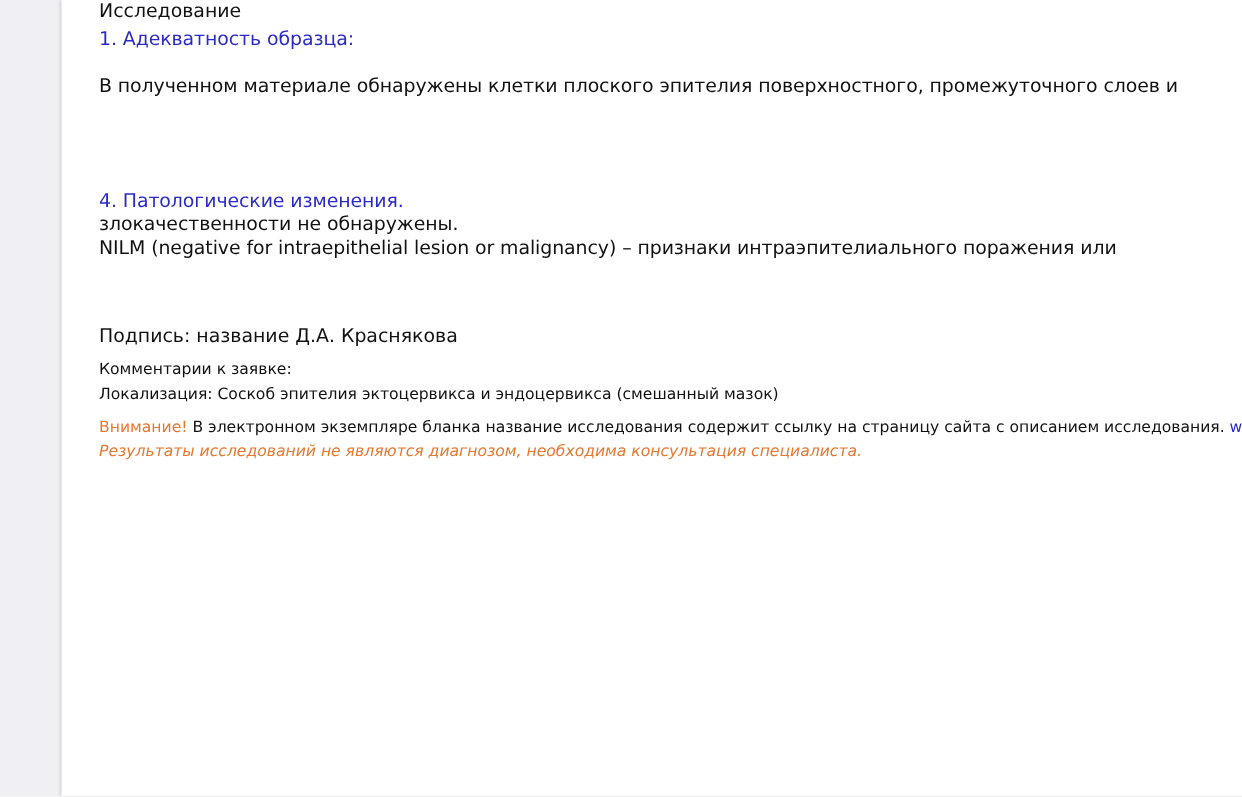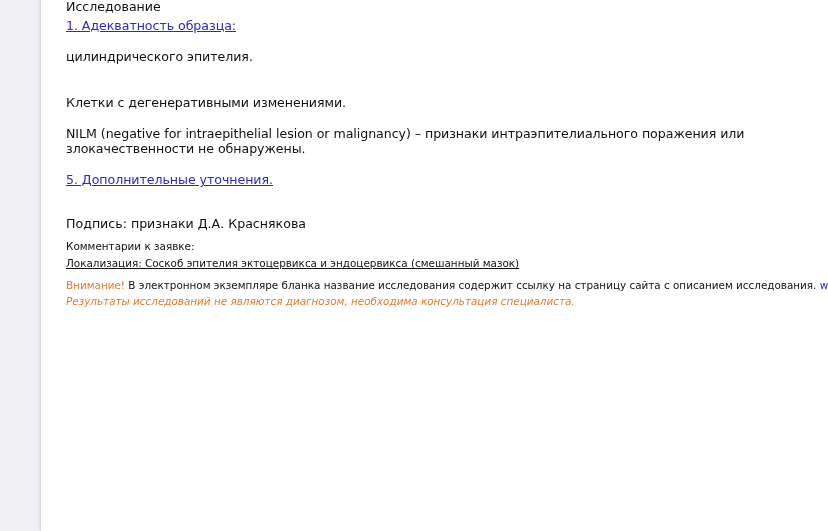--- a/index.html
+++ b/index.html
@@ -36,21 +36,21 @@
       line-height: 15.3px;
       white-space: nowrap;
       letter-spacing: -0.05px;
     }
     .title {
       position: absolute;
       top: -1px;
       font-size: 12.6px;
       line-height: 15px;
     }
-    .heading { color: #2a2ac8; text-decoration: underline; }
+    .heading { color: #2a2ac8; }
     .block {
       position: absolute;
     }
     .sig {
       position: absolute;
       top: 216px;
       font-size: 12.6px;
       line-height: 16px;
     }
     .small {
@@ -67,40 +67,39 @@
 <div class="page">
   <div class="content">
 
     <div class="title">Исследование</div>
 
     <div class="block" style="top:18px;">
       <div class="line heading">1. Адекватность образца:</div>
     </div>
 
     <div class="block" style="top:49px;">
-      <div class="line">цилиндрического эпителия.</div>
+      <div class="line">В полученном материале обнаружены клетки плоского эпителия поверхностного, промежуточного слоев и</div>
     </div>
 
     <div class="block" style="top:95px;">
-      <div class="line">Клетки с дегенеративными изменениями.</div>
     </div>
 
     <div class="block" style="top:126px;">
+      <div class="line heading">4. Патологические изменения.</div>
+      <div class="line">злокачественности не обнаружены.</div>
       <div class="line">NILM (negative for intraepithelial lesion or malignancy) – признаки интраэпителиального поражения или</div>
-      <div class="line">злокачественности не обнаружены.</div>
     </div>
 
     <div class="block" style="top:172px;">
-      <div class="line heading">5. Дополнительные уточнения.</div>
     </div>
 
-    <div class="sig">Подпись: признаки Д.А. Краснякова</div>
+    <div class="sig">Подпись: название Д.А. Краснякова</div>
 
     <div class="block small" style="top:240px;">Комментарии к заявке:</div>
-    <div class="block small" style="top:257px;text-decoration:underline;">Локализация: Соскоб эпителия эктоцервикса и эндоцервикса (смешанный мазок)</div>
+    <div class="block small" style="top:257px;">Локализация: Соскоб эпителия эктоцервикса и эндоцервикса (смешанный мазок)</div>
 
     <div class="block small" style="top:279px;">
       <span class="warn">Внимание!</span><span> В электронном экземпляре бланка название исследования содержит ссылку на страницу сайта с описанием исследования. </span><a class="link">www.invitro.ru</a>
     </div>
     <div class="block small warn" style="top:295px;font-style:italic;">Результаты исследований не являются диагнозом, необходима консультация специалиста.</div>
 
   </div>
 </div>
 
 </body></html>

